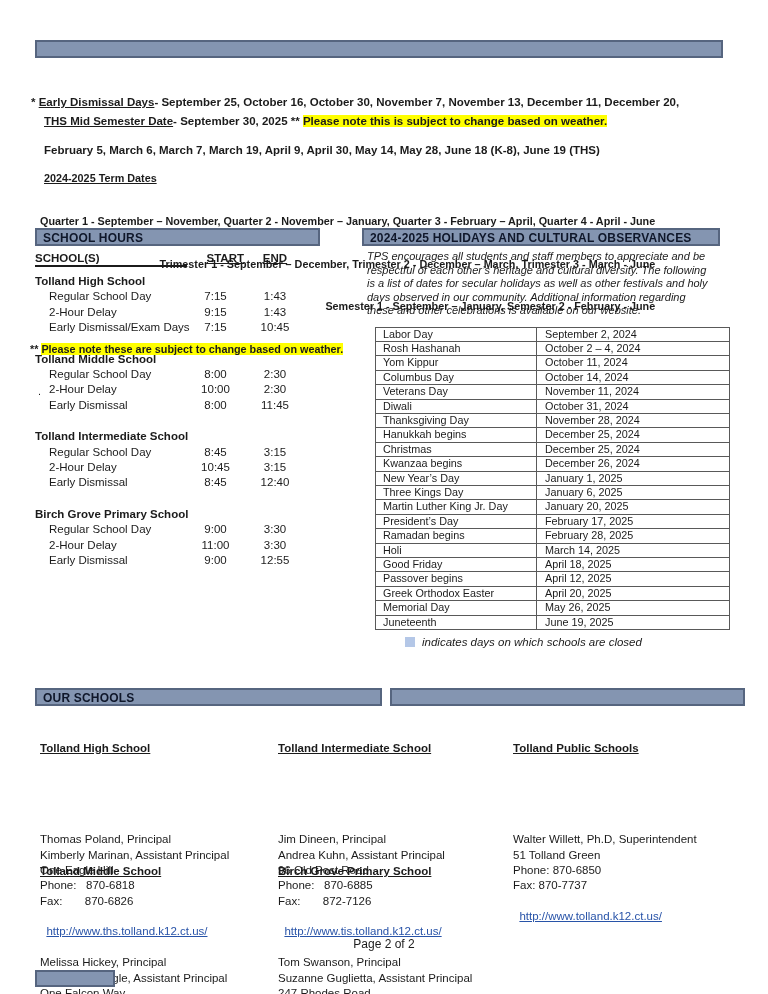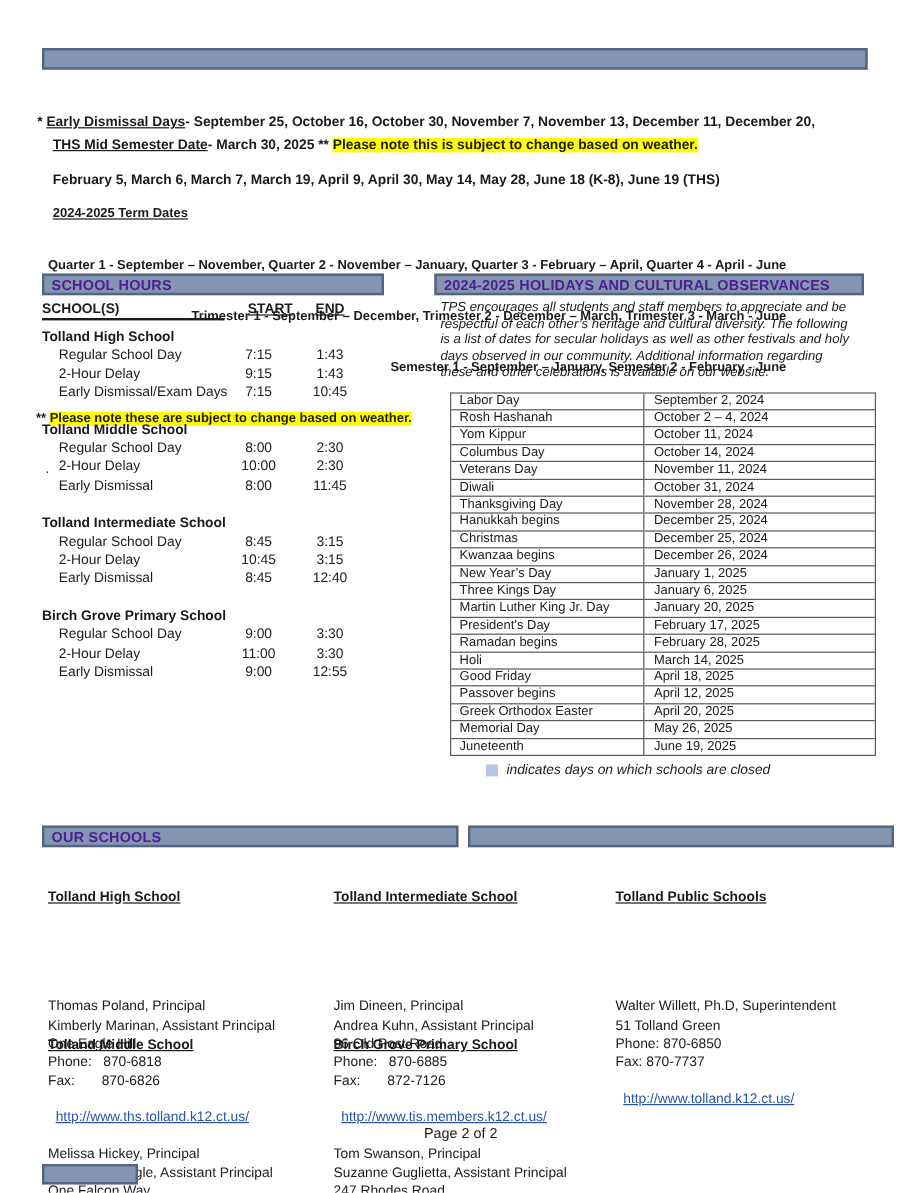--- a/index.html
+++ b/index.html
@@ -20,21 +20,21 @@
   .block-early .l2{padding-left:13px;}
 
   .block-ths{position:absolute;left:44px;top:115px;font-size:11.5px;font-weight:bold;white-space:pre;}
 
   .block-term{position:absolute;left:30px;top:143px;font-size:10.8px;line-height:14.2px;font-weight:bold;white-space:pre;}
   .block-term .heading{padding-left:14px;text-decoration:underline;}
   .block-term .tline{padding-left:10px;text-align:right;}
   .block-term .dot{font-weight:normal;padding-left:8px;}
 
   .secbar{box-sizing:border-box;background:#8495b1;border:2px solid #56657f;
-    color:#4c1d95;font-weight:bold;font-size:12px;height:18px;line-height:14px;padding:1px 0 0 6px;
+    color:#0f172a;font-weight:bold;font-size:12px;height:18px;line-height:14px;padding:1px 0 0 6px;
     letter-spacing:0.2px;}
 
   
   .sh{position:absolute;left:35px;top:228px;width:285px;font-size:11.5px;}
   .sh .secbar{width:285px;}
   .sh-head{display:flex;margin-top:5px;font-weight:bold;line-height:14px;}
   .sh-head .h1{width:152px;border-bottom:2px solid #1b1b1b;}
   .sh-head .h2{width:57px;text-align:right;}
   .sh-head .h3{width:62px;text-align:center;}
   .sh-group{margin-top:7px;margin-bottom:16px;}
@@ -76,21 +76,21 @@
 </head>
 <body>
 
 <div class="topbar"></div>
 
 <div class="block-early">
   <div class="l1"><span>* </span><span class="u">Early Dismissal Days</span><span>- September 25, October 16, October 30, November 7, November 13, December 11, December 20,</span></div>
   <div class="l2">February 5, March 6, March 7, March 19, April 9, April 30, May 14, May 28, June 18 (K-8), June 19 (THS)</div>
 </div>
 
-<div class="block-ths"><span class="u">THS Mid Semester Date</span><span>- March 30, 2025 ** </span><span class="hl">Please note this is subject to change based on weather.</span></div>
+<div class="block-ths"><span class="u">THS Mid Semester Date</span><span>- September 30, 2025 ** </span><span class="hl">Please note this is subject to change based on weather.</span></div>
 
 <div class="block-term">
   <div class="heading">2024-2025 Term Dates</div>
   <div class="tline">Quarter 1 - September – November, Quarter 2 - November – January, Quarter 3 - February – April, Quarter 4 - April - June</div>
   <div class="tline">Trimester 1 - September – December, Trimester 2 - December – March, Trimester 3 - March - June</div>
   <div class="tline">Semester 1 - September – January, Semester 2 - February - June</div>
   <div><span>** </span><span class="hl">Please note these are subject to change based on weather.</span></div>
   <div class="dot">.</div>
 </div>
 
@@ -327,21 +327,21 @@
     
   <div>Thomas Poland, Principal</div><div>Kimberly Marinan, Assistant Principal</div><div>One Eagle Hill</div><div>Phone:   870-6818</div><div>Fax:       870-6826</div></div>
   <a class="slink">http://www.ths.tolland.k12.ct.us/</a>
 </div>
 
 <div class="school pos-tis">
   <div class="sname">Tolland Intermediate School</div>
   <div>
     
   <div>Jim Dineen, Principal</div><div>Andrea Kuhn, Assistant Principal</div><div>96 Old Post Road</div><div>Phone:   870-6885</div><div>Fax:       872-7126</div></div>
-  <a class="slink">http://www.tis.members.k12.ct.us/</a>
+  <a class="slink">http://www.tis.tolland.k12.ct.us/</a>
 </div>
 
 <div class="school pos-tps">
   <div class="sname">Tolland Public Schools</div>
   <div>
     
   <div>Walter Willett, Ph.D, Superintendent</div><div>51 Tolland Green</div><div>Phone: 870-6850</div><div>Fax: 870-7737</div></div>
   <a class="slink">http://www.tolland.k12.ct.us/</a>
 </div>
 

